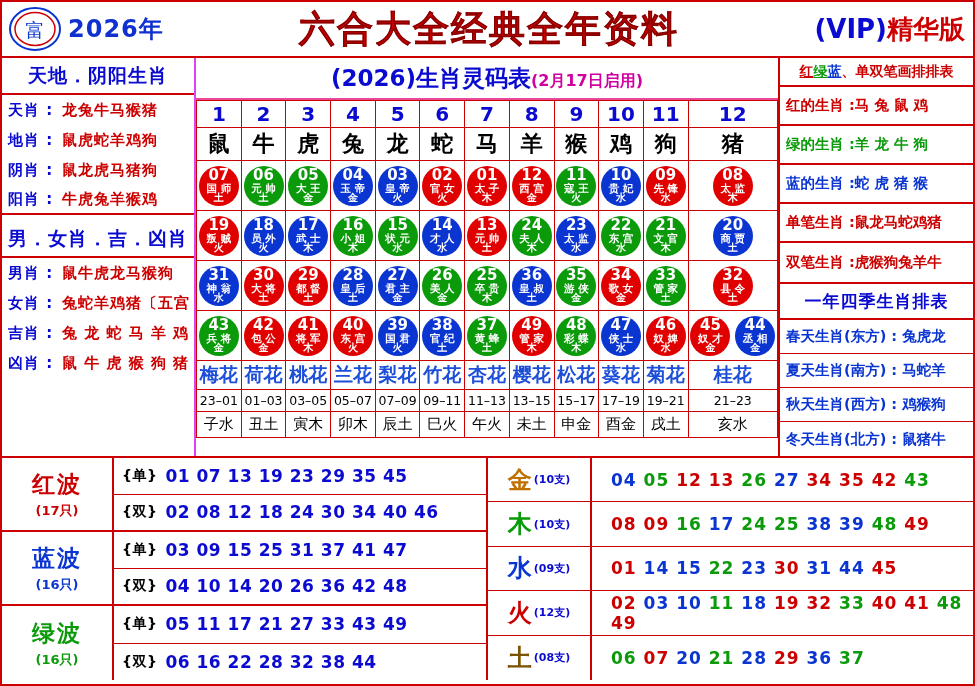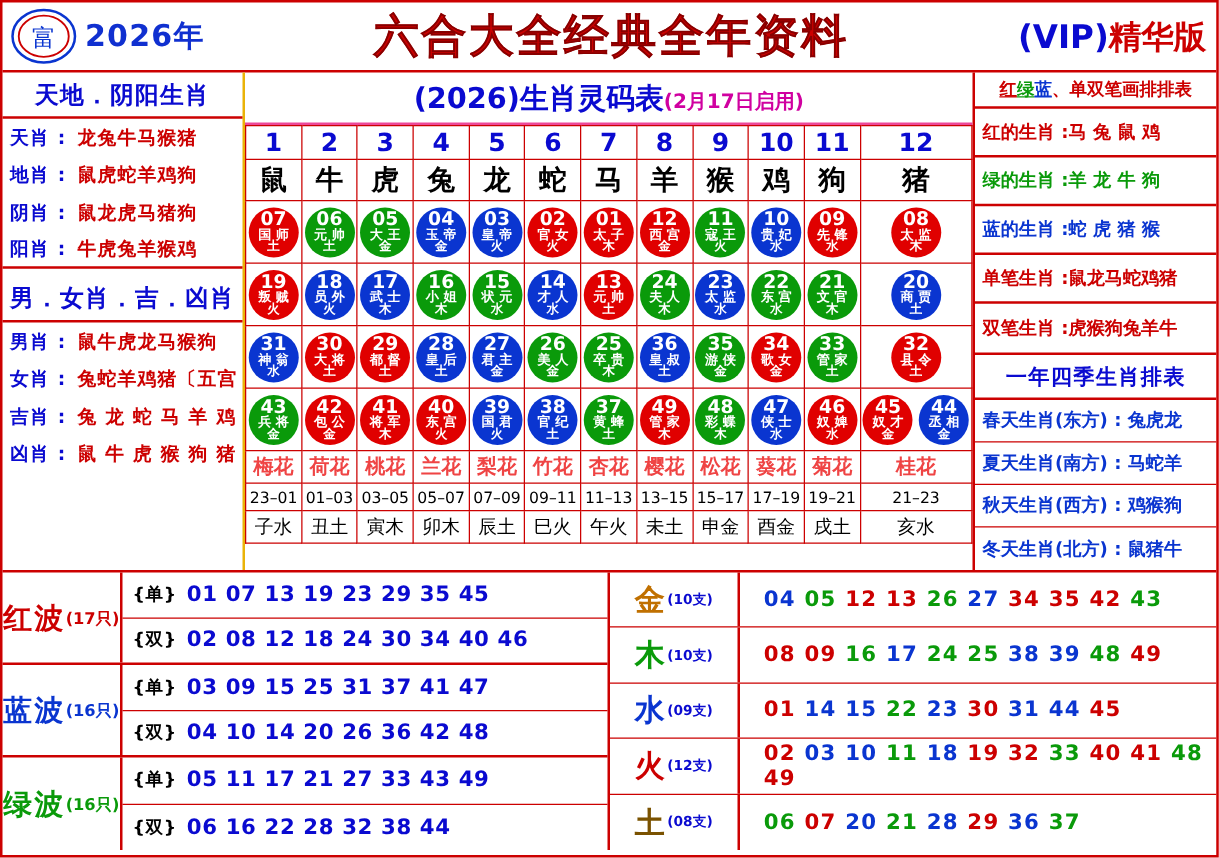--- a/index.html
+++ b/index.html
@@ -19,21 +19,21 @@
   .logo svg { display:block; }
   .year { font-size:24px; font-weight:bold; color:#1030d0; font-family:"DejaVu Sans", sans-serif; letter-spacing:1px; }
   .main-title { flex:1; text-align:center; font-size:36px; font-weight:bold; color:#c00;
     letter-spacing:2px; -webkit-text-stroke:0.4px #800; }
   .vip { font-size:26px; font-weight:bold; padding-right:8px; }
   .vip .v1 { color:#0a0ad0; }
   .vip .v2 { color:#c00; }
 
   
   .body-row { display:flex; height:400px; border-bottom:2px solid #c00; }
-  .col-left { width:194px; border-right:2px solid #eab308; }
+  .col-left { width:194px; border-right:2px solid #d946ef; }
   .col-mid { width:584px; border-right:2px solid #c00; }
   .col-right { flex:1; }
 
   
   .lt-head { text-align:center; font-size:19px; font-weight:bold; color:#0a0ad0; padding:5px 0 4px;
     border-bottom:2px solid #c00; letter-spacing:1px;}
   .lt-row { display:flex; align-items:center; height:30px; font-size:15px; padding-left:6px; }
   .lt-label { color:#0a0ad0; font-weight:bold; width:54px; flex:none; letter-spacing:1px;}
   .lt-val { color:#c00; font-weight:bold; letter-spacing:1px; }
   .lt-sep { border-bottom:2px solid #c00; }
@@ -49,21 +49,21 @@
   .zodiac-row td { font-size:22px; font-weight:bold; color:#000; height:32px; }
   .ball-row td { height:50px; padding:1px 0; }
   .ball { width:40px; height:40px; border-radius:50%; margin:0 auto; color:#fff;
     display:flex; flex-direction:column; align-items:center; justify-content:center; line-height:1; }
   .ball .n { font-size:15px; font-weight:bold; }
   .ball .z { font-size:10.5px; font-weight:bold; letter-spacing:0; }
   .ball .e { font-size:10px; font-weight:bold; }
   .b-red { background:#e00000; }
   .b-blue { background:#0a35d0; }
   .b-green { background:#0a9a0a; }
-  .flower-row td { font-size:16px; font-weight:bold; color:#ef4444; height:26px; }
+  .flower-row td { font-size:19px; font-weight:bold; color:#1d4ed8; height:26px; }
   .time-row td { font-size:12.5px; color:#000; height:22px; }
   .branch-row td { font-size:15px; color:#000; height:26px; }
 
   
   .rt-head { text-align:center; font-size:14px; font-weight:bold; padding:5px 0 4px;
      border-bottom:2px solid #c00; }
   .rt-head .r { color:#c00; text-decoration:underline; }
   .rt-head .g { color:#0a9a0a; text-decoration:underline; }
   .rt-head .b { color:#0a35d0; text-decoration:underline; }
   .rt-head .k { color:#c00; }
@@ -75,22 +75,22 @@
   .season-row { height:34px; display:flex; align-items:center; padding-left:6px; font-size:14.5px;
      font-weight:bold; color:#0a35d0; }
   .season-row.sep { border-bottom:1px solid #c00; }
 
   
   .bottom { display:flex; height:222px; }
   .bl { width:486px; border-right:2px solid #c00; }
   .br { flex:1; }
   .wave { display:flex; height:74px; border-bottom:2px solid #c00; }
   .wave:last-child { border-bottom:none; }
-  .wave-name { width:96px; flex:none; border-right:2px solid #c00;
-     display:flex; flex-direction:row; align-items:center; justify-content:center; }
+  .wave-name { width:112px; flex:none; border-right:2px solid #c00;
+     display:flex; flex-direction:column; align-items:center; justify-content:center; }
   .wave-name .wn { font-size:23px; font-weight:bold; letter-spacing:2px; }
   .wave-name .wc { font-size:13px; font-weight:bold; margin-top:2px; }
   .wave-lines { flex:1; display:flex; flex-direction:column; }
   .wave-line { flex:1; display:flex; align-items:center; padding-left:6px; font-size:17px;
      font-weight:bold; color:#0a0ad0; letter-spacing:0.5px; }
   .wave-line:first-child { border-bottom:1px solid #c00; }
   .odd-tag { display:inline-block; border:1px solid #000; color:#000; font-size:14px;
      padding:0 2px; margin-right:6px; font-weight:bold; }
 
   .elem { display:flex; height:44.4px; border-bottom:1px solid #c00; align-items:center; }

